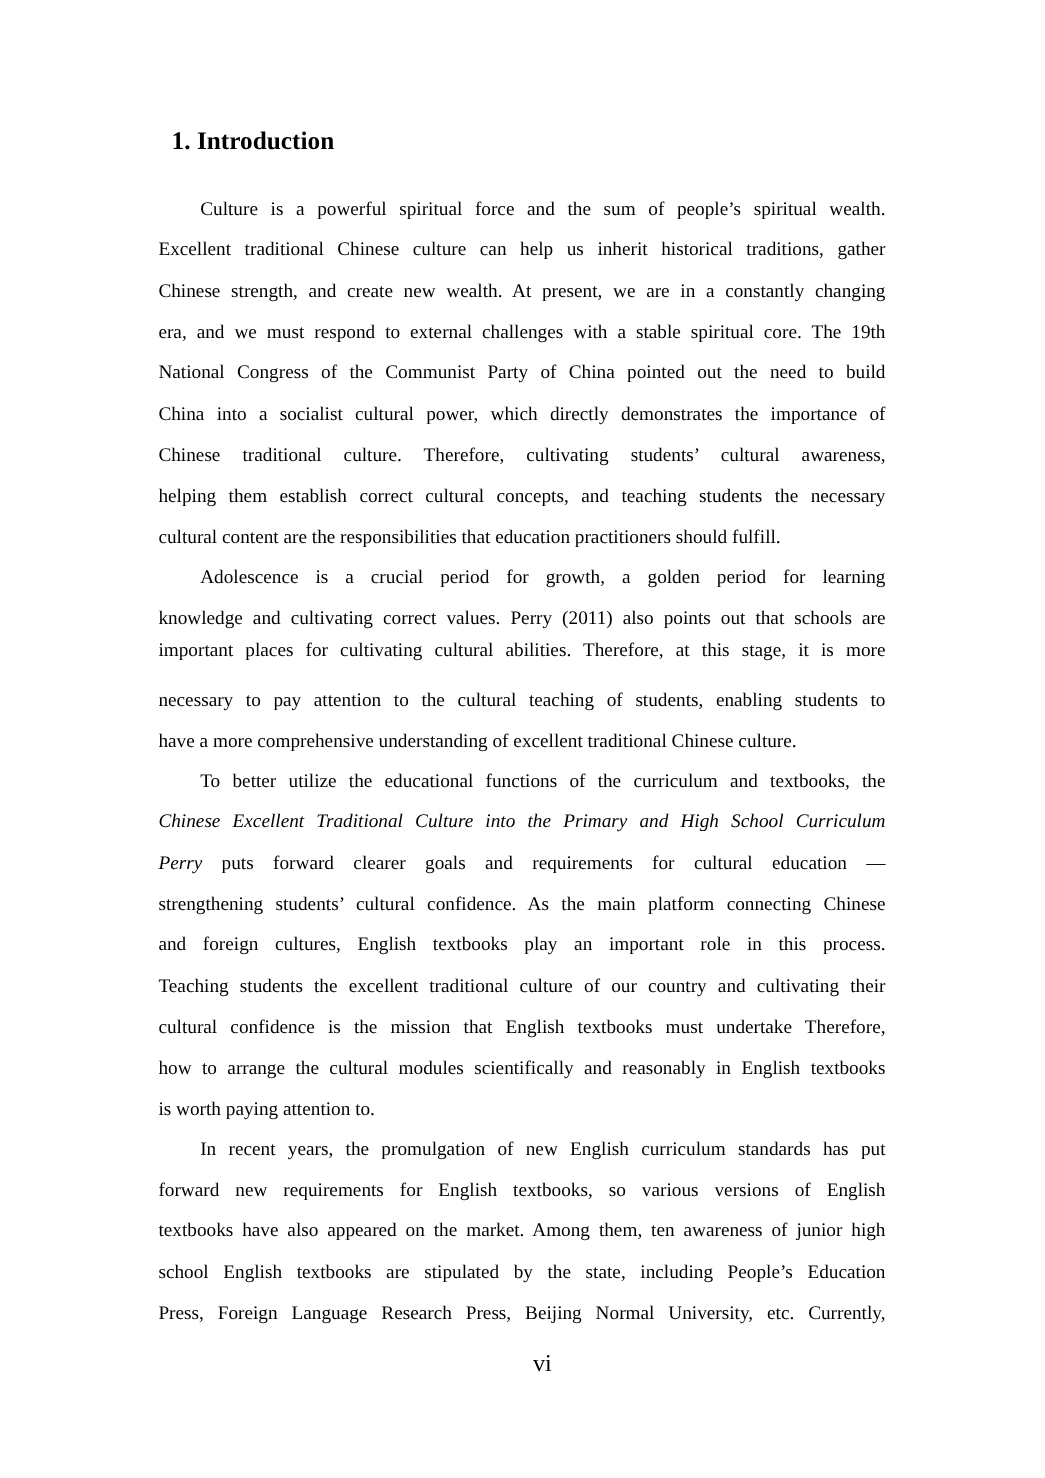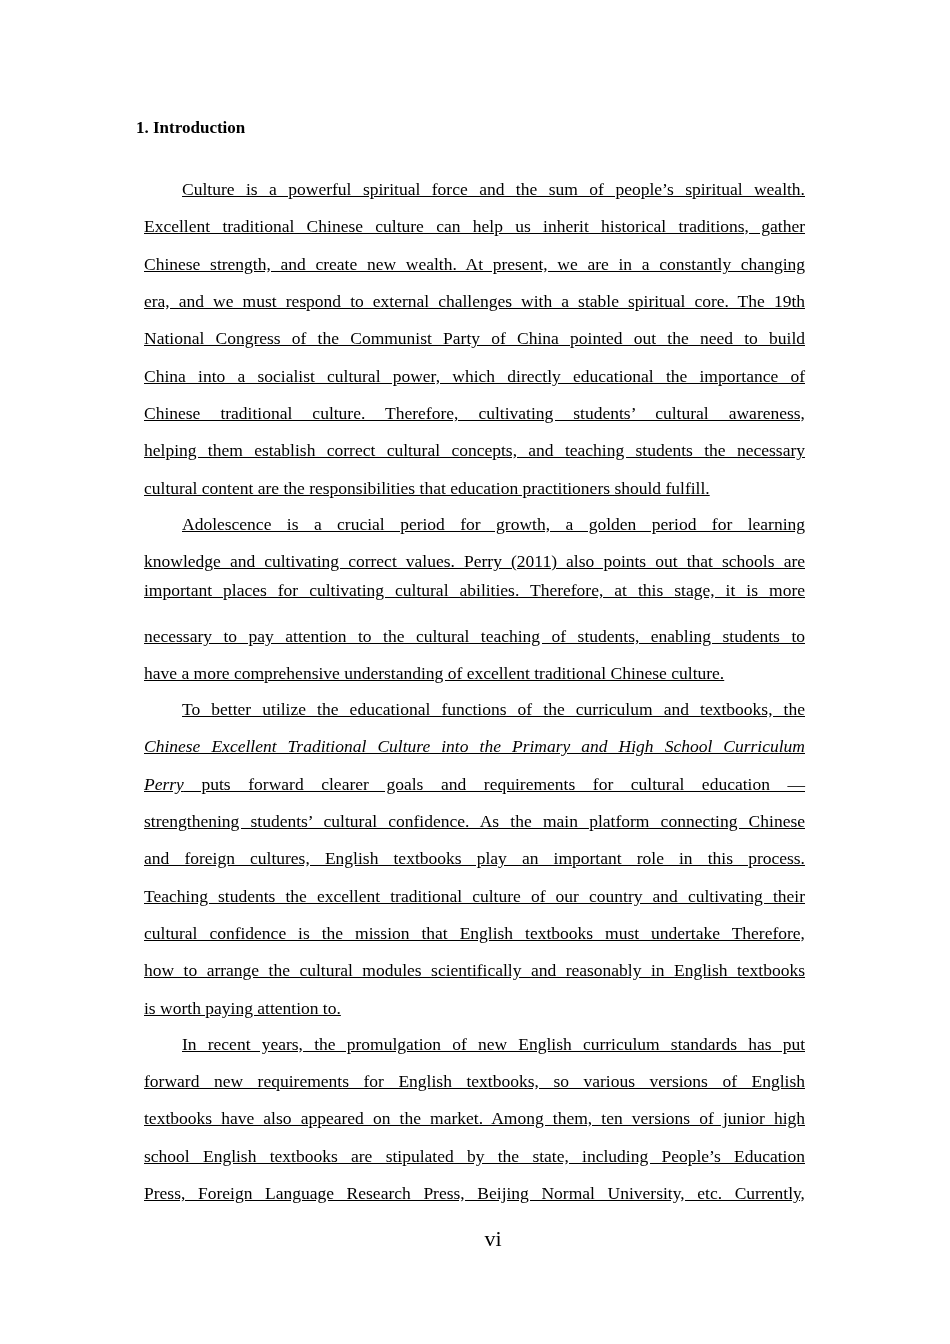--- a/index.html
+++ b/index.html
@@ -18,44 +18,43 @@
     .page {
       position: absolute;
       left: 0;
       top: 0;
       width: 950px;
       height: 1344px;
       background: #ffffff;
     }
     .heading {
       position: absolute;
-      left: 136px;
+      left: 156px;
       top: 117px;
-      font-size: 17px;
+      font-size: 23px;
       font-weight: bold;
       line-height: 22px;
       white-space: nowrap;
     }
     .body-text {
       position: absolute;
       left: 144px;
       top: 0;
       width: 661px;
     }
     .line {
       position: absolute;
       left: 0;
       width: 661px;
       height: 24px;
       font-size: 17.5px;
       line-height: 24px;
       white-space: nowrap;
       text-align: justify;
       text-align-last: justify;
-      text-decoration: underline;
     }
     .line.indent {
       left: 38px;
       width: 623px;
     }
     .line.last {
       text-align: center;
       text-align-last: left;
     }
     .line .ital {
@@ -79,21 +78,21 @@
 
   <div class="heading">1. Introduction</div>
 
   <div class="body-text">
 
     <div class="line indent" style="top:177px">Culture is a powerful spiritual force and the sum of people’s spiritual wealth.</div>
     <div class="line" style="top:214px">Excellent traditional Chinese culture can help us inherit historical traditions, gather</div>
     <div class="line" style="top:252px">Chinese strength, and create new wealth. At present, we are in a constantly changing</div>
     <div class="line" style="top:289px">era, and we must respond to external challenges with a stable spiritual core. The 19th</div>
     <div class="line" style="top:326px">National Congress of the Communist Party of China pointed out the need to build</div>
-    <div class="line" style="top:364px">China into a socialist cultural power, which directly educational the importance of</div>
+    <div class="line" style="top:364px">China into a socialist cultural power, which directly demonstrates the importance of</div>
     <div class="line" style="top:401px">Chinese traditional culture. Therefore, cultivating students’ cultural awareness,</div>
     <div class="line" style="top:438px">helping them establish correct cultural concepts, and teaching students the necessary</div>
     <div class="line last" style="top:476px">cultural content are the responsibilities that education practitioners should fulfill.</div>
 
     <div class="line indent" style="top:512px">Adolescence is a crucial period for growth, a golden period for learning</div>
     <div class="line" style="top:549px">knowledge and cultivating correct values. Perry (2011) also points out that schools are</div>
     <div class="line" style="top:578px">important places for cultivating cultural abilities. Therefore, at this stage, it is more</div>
     <div class="line" style="top:624px">necessary to pay attention to the cultural teaching of students, enabling students to</div>
     <div class="line last" style="top:661px">have a more comprehensive understanding of excellent traditional Chinese culture.</div>
 
@@ -104,21 +103,21 @@
     <div class="line" style="top:772px"><span class="ital">Perry</span><span> puts forward clearer goals and requirements for cultural education —</span></div>
     <div class="line" style="top:809px">strengthening students’ cultural confidence. As the main platform connecting Chinese</div>
     <div class="line" style="top:846px">and foreign cultures, English textbooks play an important role in this process.</div>
     <div class="line" style="top:884px">Teaching students the excellent traditional culture of our country and cultivating their</div>
     <div class="line" style="top:921px">cultural confidence is the mission that English textbooks must undertake Therefore,</div>
     <div class="line" style="top:958px">how to arrange the cultural modules scientifically and reasonably in English textbooks</div>
     <div class="line last" style="top:996px">is worth paying attention to.</div>
 
     <div class="line indent" style="top:1032px">In recent years, the promulgation of new English curriculum standards has put</div>
     <div class="line" style="top:1069px">forward new requirements for English textbooks, so various versions of English</div>
-    <div class="line" style="top:1106px">textbooks have also appeared on the market. Among them, ten versions of junior high</div>
+    <div class="line" style="top:1106px">textbooks have also appeared on the market. Among them, ten awareness of junior high</div>
     <div class="line" style="top:1144px">school English textbooks are stipulated by the state, including People’s Education</div>
     <div class="line" style="top:1181px">Press, Foreign Language Research Press, Beijing Normal University, etc. Currently,</div>
 
   </div>
 
   <div class="page-number">vi</div>
 
 </div>
 
 </body></html>

